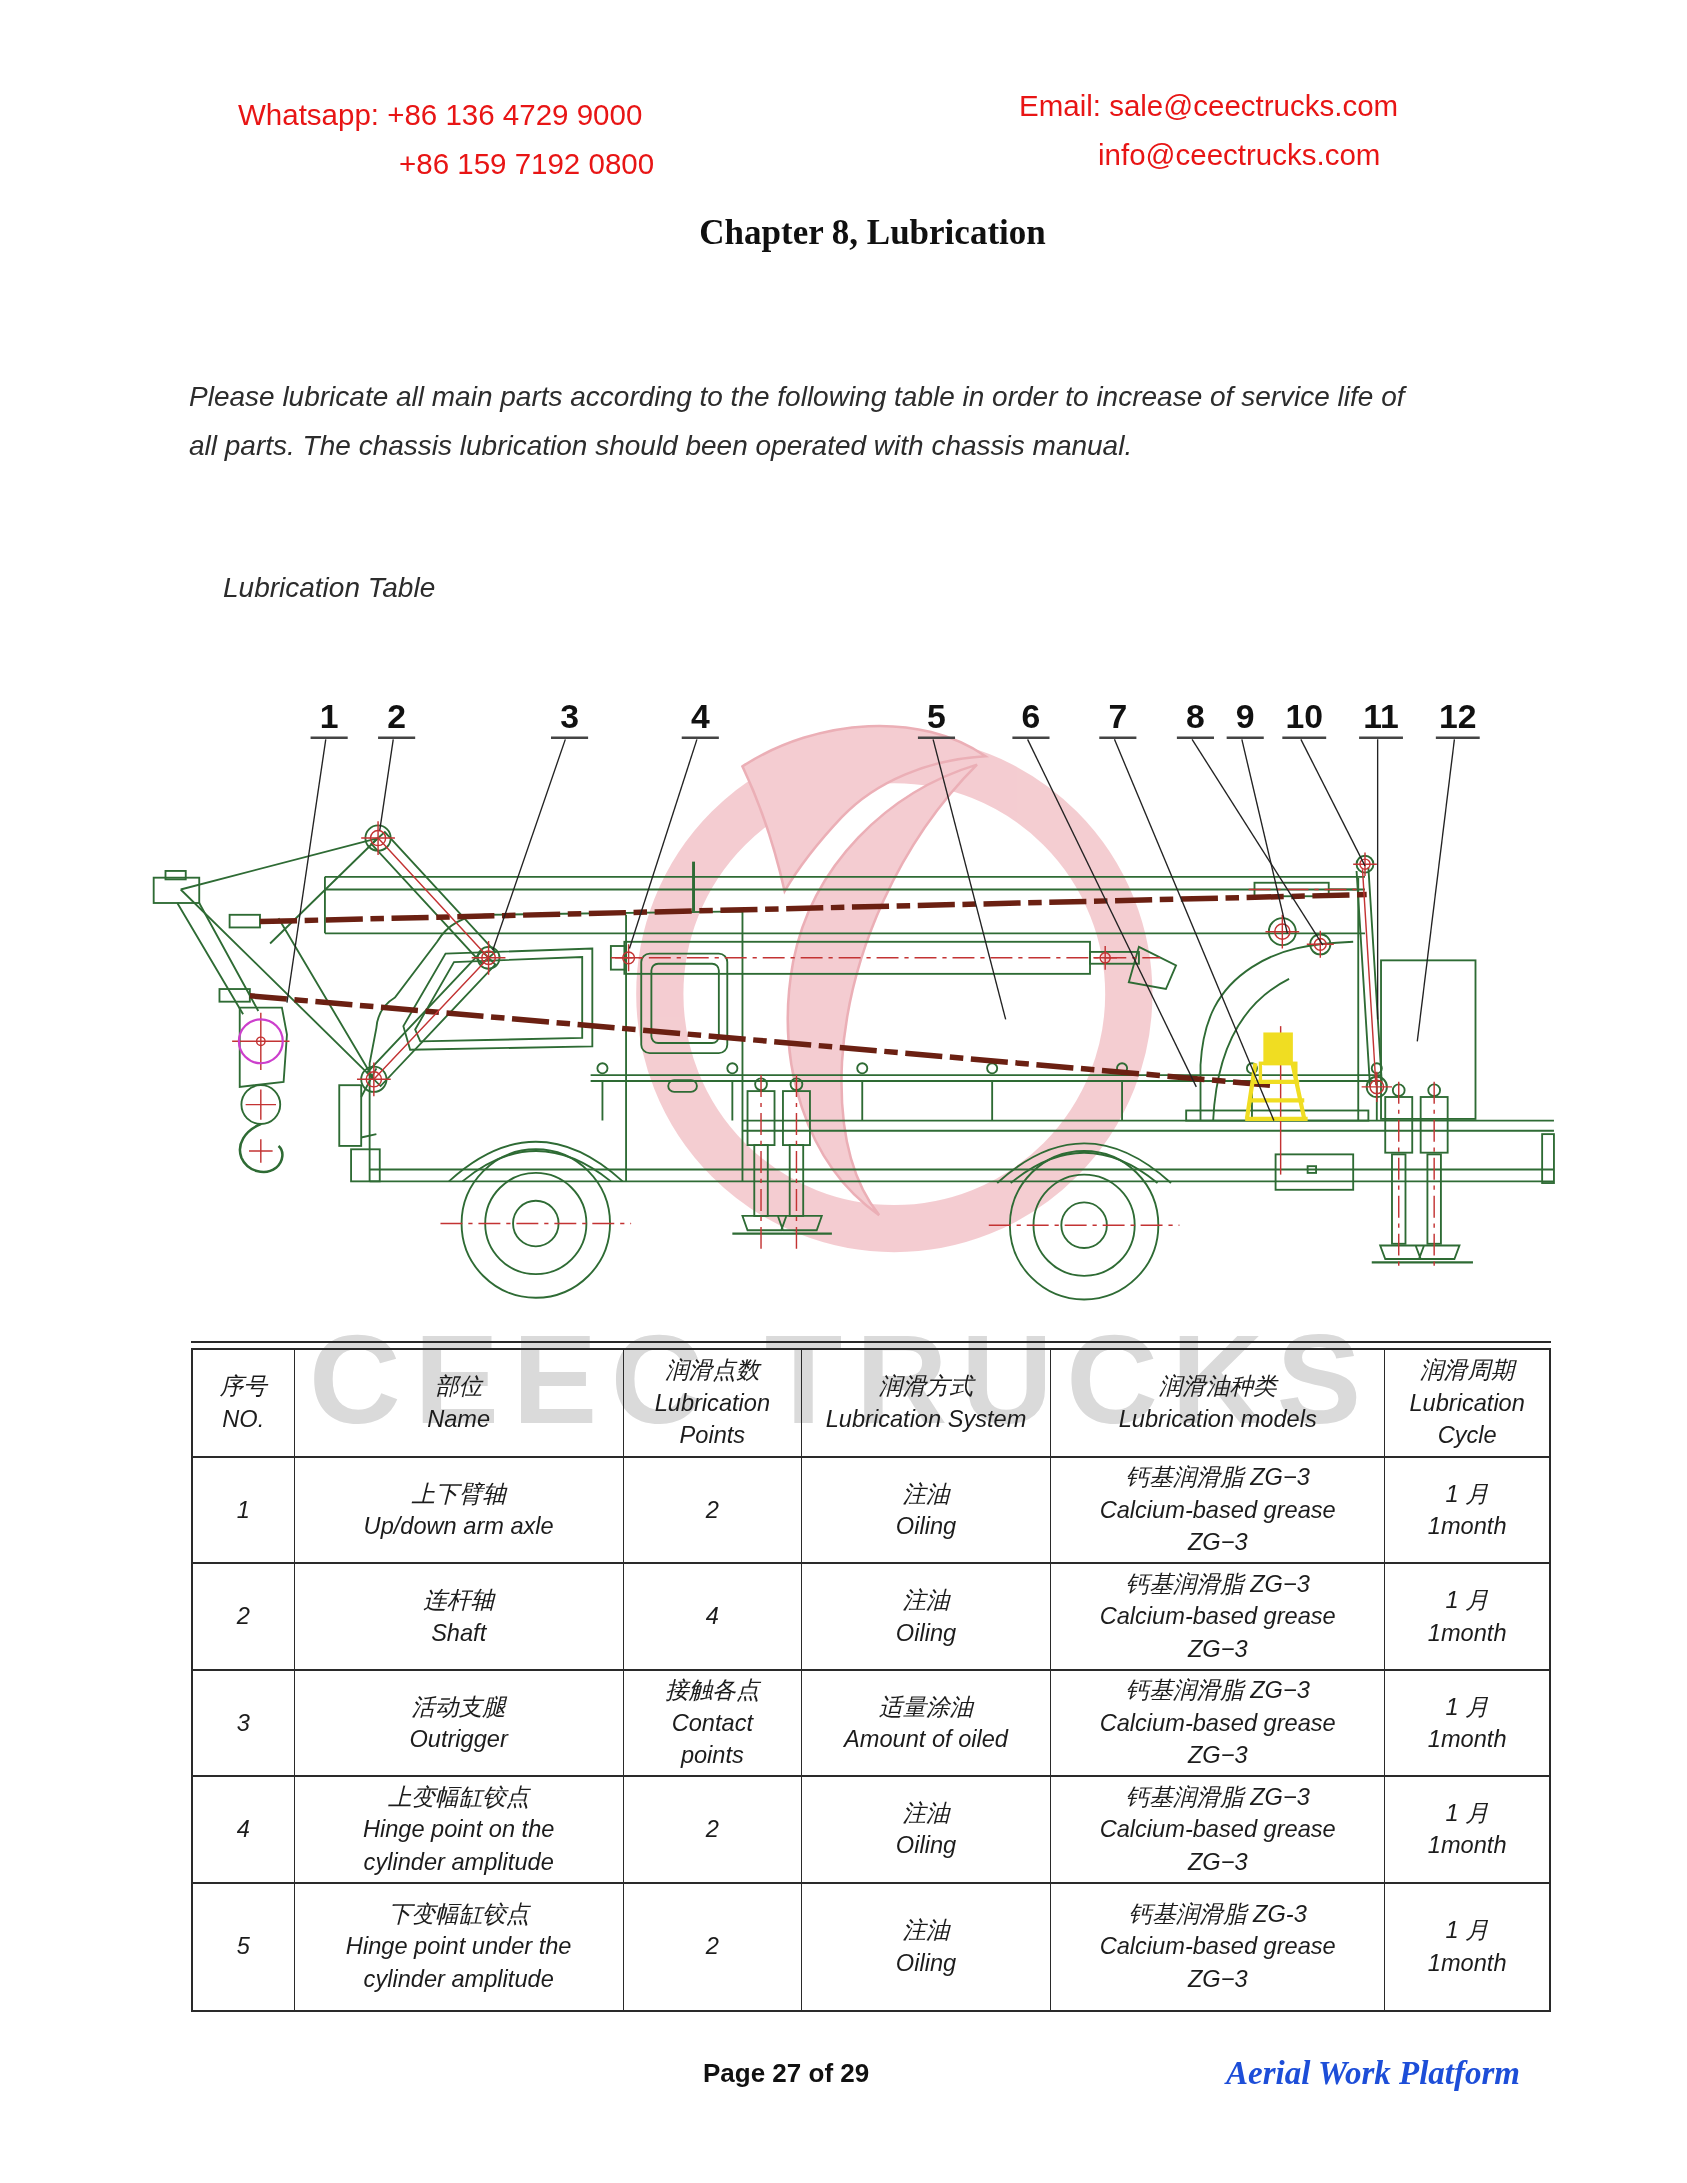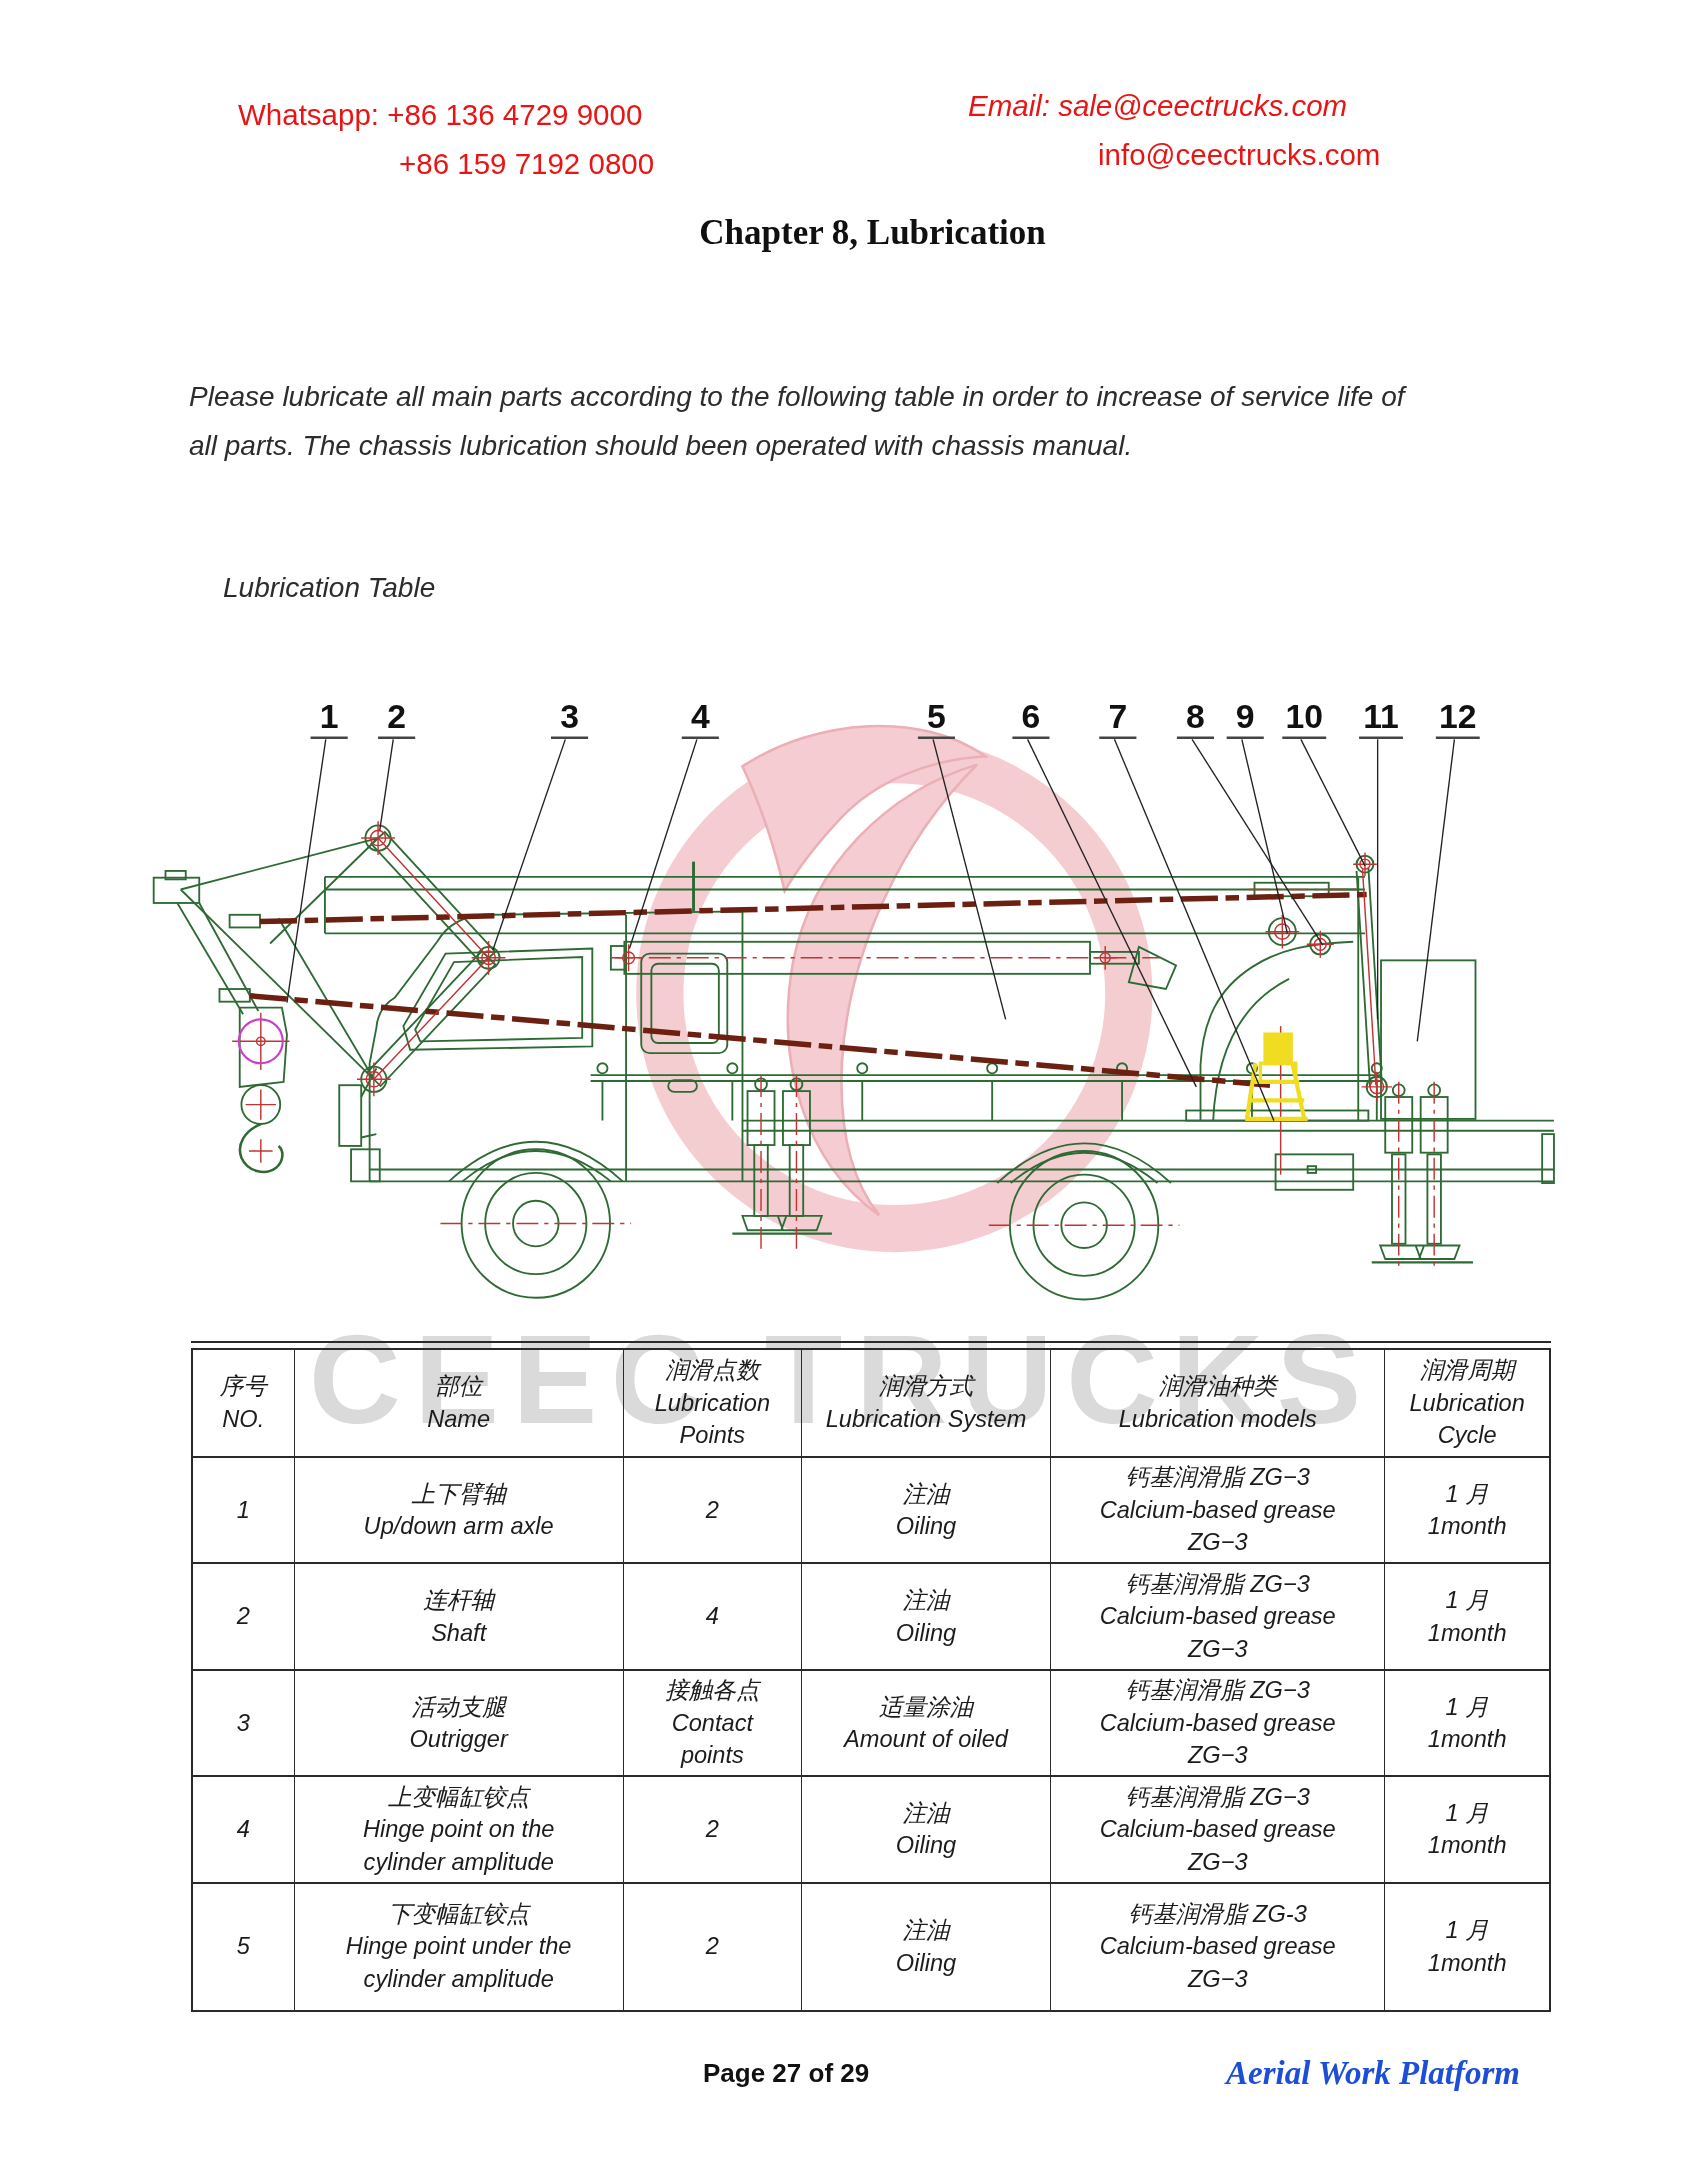--- a/index.html
+++ b/index.html
@@ -1,21 +1,21 @@
 <!DOCTYPE html>
 <html style="font-size:13.5px"><head>
 <meta charset="utf-8">
 <style>
   html,body{margin:0;padding:0;background:#888;}
   .page{position:relative;width:1687px;height:2183px;background:#ffffff;
         font-family:"Liberation Sans",sans-serif;overflow:hidden;}
   .hdr{position:absolute;font-size:29.5px;color:#e81515;white-space:nowrap;}
   .hdr.w1{left:202px;top:98px;margin-left:36px;}
   .hdr.w2{left:399px;top:147px;}
-  .hdr.e1{left:968px;top:89px;font-style:italic;}
+  .hdr.e1{left:1019px;top:89px;}
   .hdr.e2{left:1098px;top:138px;}
   .doc-title{position:absolute;left:16px;top:213px;width:100%;text-align:center;
         font-family:"Liberation Serif",serif;font-weight:bold;font-size:35px;color:#101010;padding-left:13px;}
   .intro-line{position:absolute;left:189px;font-size:28px;font-style:italic;color:#2c2c2c;white-space:nowrap;}
   .intro-line.l1{top:381px;}
   .intro-line.l2{top:430px;}
   .tbl-label{position:absolute;left:189px;top:572px;font-size:28px;font-style:italic;color:#2c2c2c;margin-left:34px;}
   .diagram{position:absolute;left:152px;top:665px;width:1434px;height:643px;}
   .wm-text{position:absolute;left:309px;top:1316px;z-index:1;font-size:127px;font-weight:bold;
         letter-spacing:13.5px;color:#dadada;white-space:nowrap;line-height:1;}

